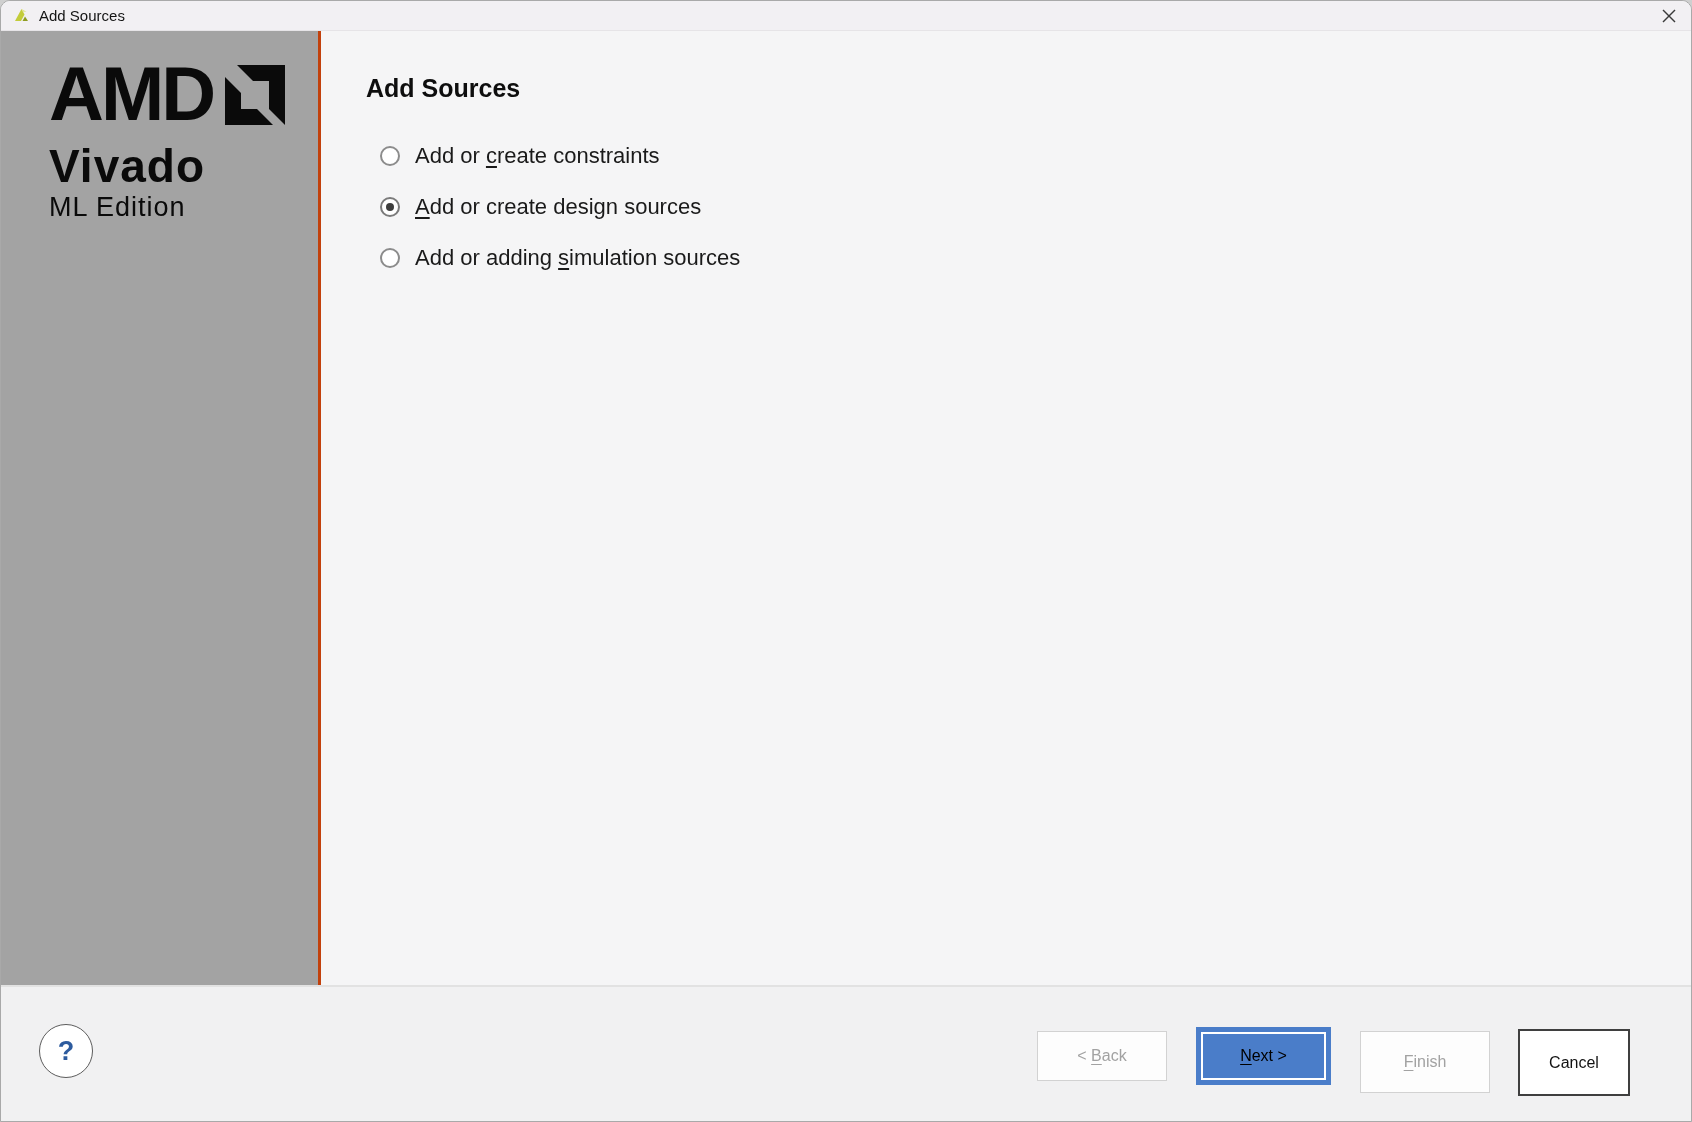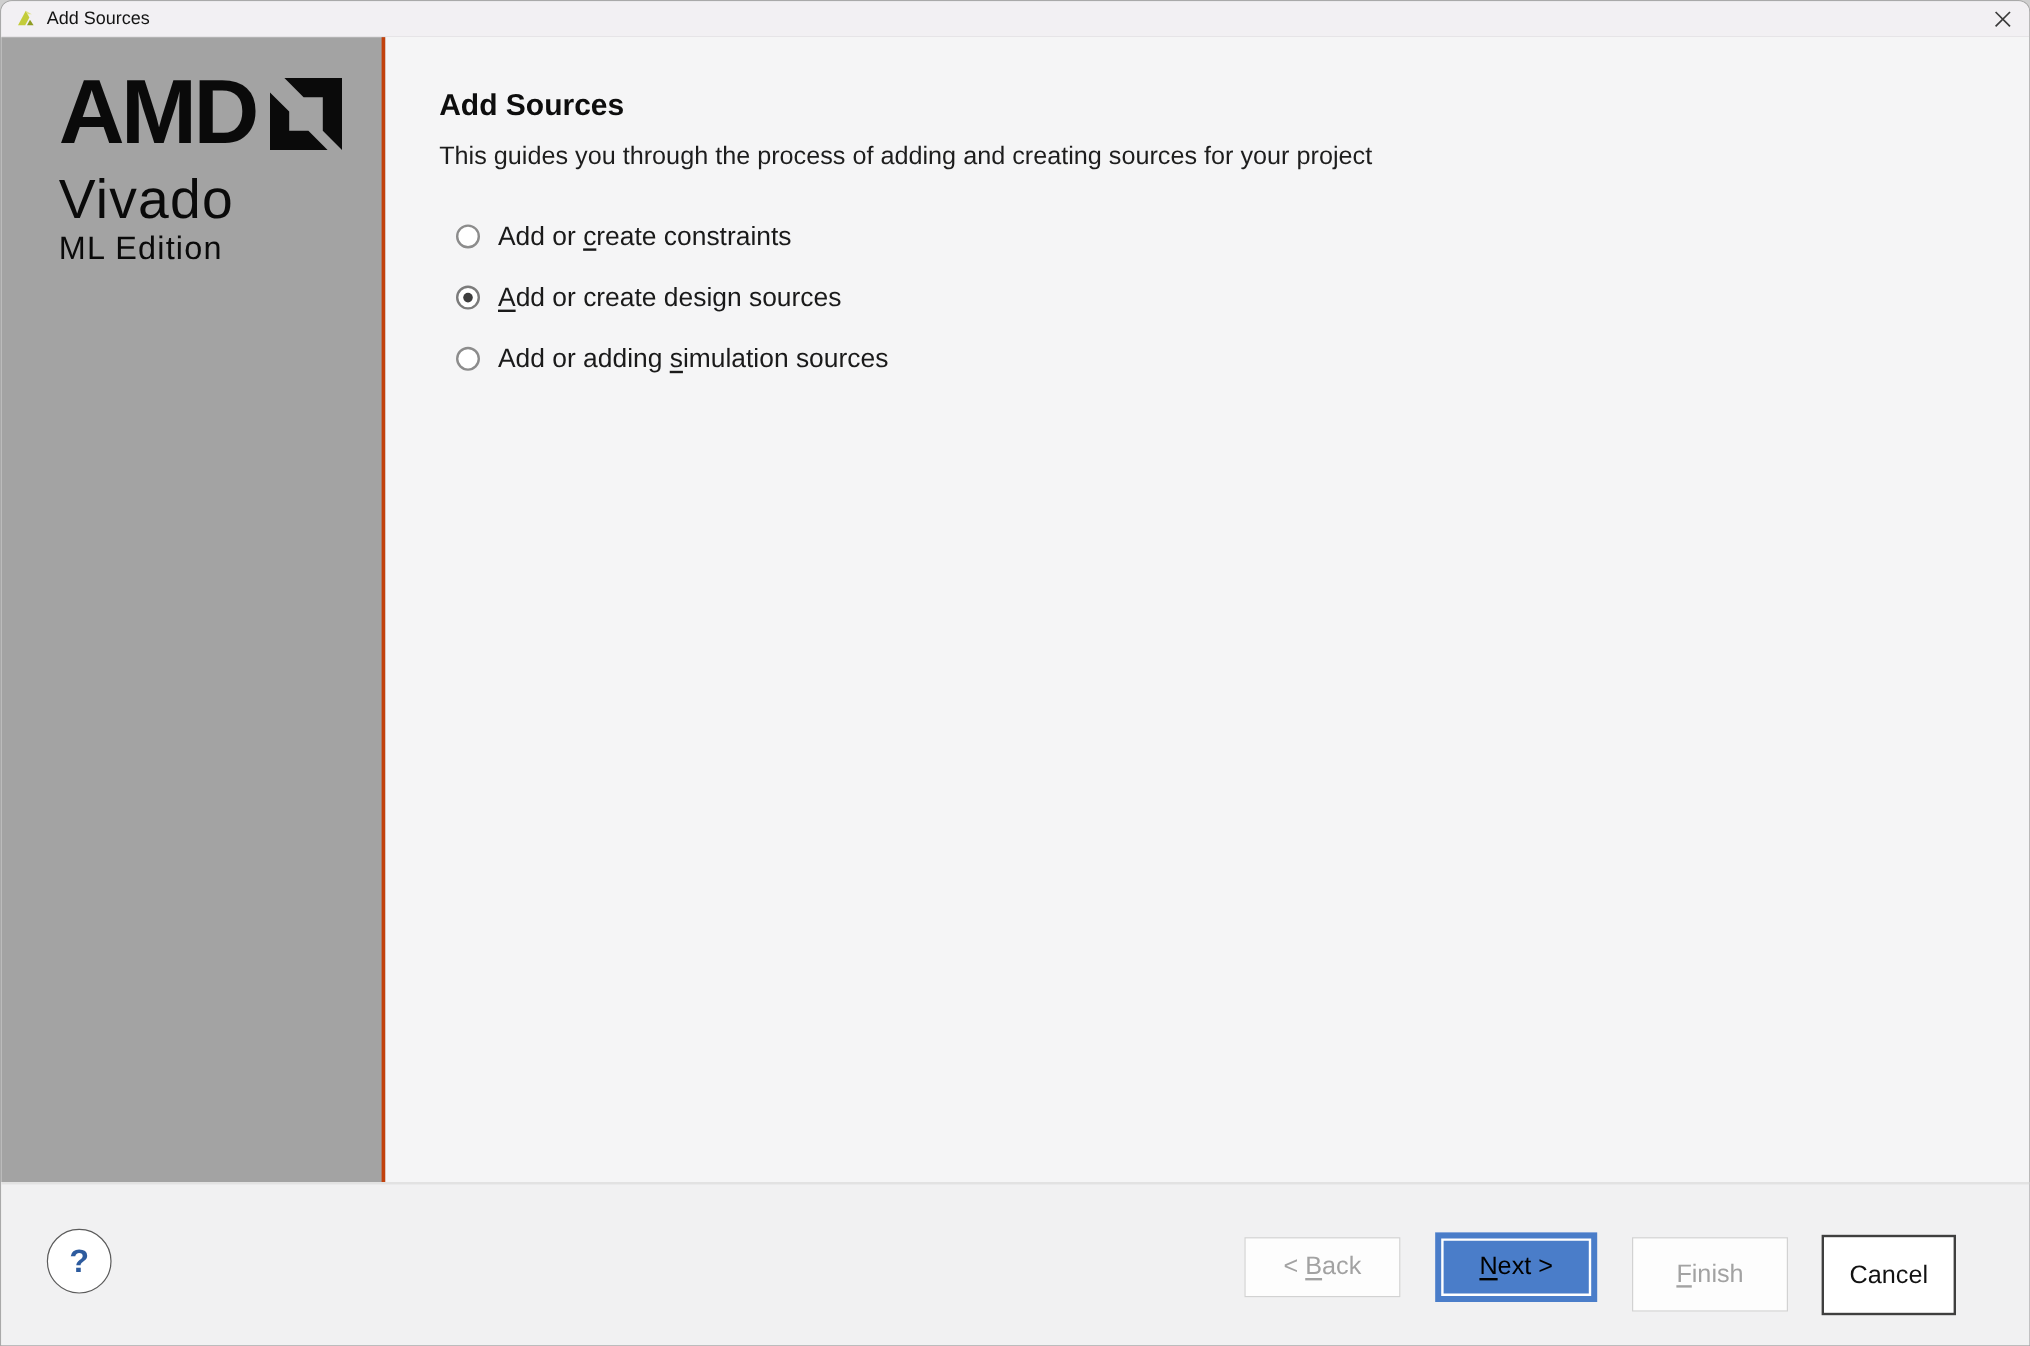--- a/index.html
+++ b/index.html
@@ -28,21 +28,21 @@
 
   
   .sidebar {
     position:absolute; left:0; top:30px; width:320px; bottom:136px;
     background:#a3a3a3; border-right:3px solid #c2410c;
   }
   .brand { margin:32px 0 0 48px; color:#0a0a0a; }
   .amd-row { display:flex; align-items:flex-start; }
   .amd-text { font-size:76px; font-weight:800; letter-spacing:-3px; line-height:0.82; }
   .amd-mark { width:60px; height:60px; margin-left:12px; margin-top:2px; }
-  .vivado  { font-size:46px; font-weight:400; letter-spacing:1px; margin-top:18px; line-height:1; }
+  .vivado  { font-size:46px; font-weight:700; letter-spacing:1px; margin-top:18px; line-height:1; }
   .edition { font-size:27px; font-weight:400; letter-spacing:1px; margin-top:3px; }
 
   
   .content {
     position:absolute; left:321px; top:30px; right:0; bottom:136px;
     background:#f5f5f6; padding:42px 40px 0 44px;
   }
   .content h1 { font-size:25px; font-weight:700; color:#0e0e0e; line-height:30px; }
   .content p  { font-size:21px; color:#1d1d1d; margin-top:14px; line-height:27px; }
 
@@ -64,21 +64,21 @@
     position:absolute; left:0; bottom:0; width:1692px; height:136px;
     background:#f1f1f2; border-top:2px solid #e2e2e2;
   }
   .help-btn {
     position:absolute; left:38px; top:37px; width:54px; height:54px;
     border-radius:50%; border:1.5px solid #5c5c5c; background:#fff;
     font-size:27px; font-weight:700; color:#2d5b9e; cursor:pointer;
     display:flex; align-items:center; justify-content:center;
   }
   .btn {
-    position:absolute; font-family:inherit; font-size:21px; cursor:pointer;
+    position:absolute; font-family:inherit; font-size:16px; cursor:pointer;
     background:#ffffff; border:1px solid #cfcfcf; color:#1a1a1a;
   }
   .btn[disabled] { color:#a2a2a2; background:#fdfdfd; border:1px solid #d2d2d2; cursor:default; }
   .btn-back   { left:1036px; top:44px; width:130px; height:50px; }
   .btn-next   { left:1195px; top:40px; width:135px; height:58px; }
   .btn-finish { left:1359px; top:44px; width:130px; height:62px; }
   .btn-cancel { left:1517px; top:42px; width:112px; height:67px; }
   .btn.primary {
     background:#4a7dc9; border:none; color:#000000;
     box-shadow: inset 0 0 0 5px #4a7dc9, inset 0 0 0 7px #ffffff;
@@ -118,21 +118,20 @@
           </svg>
         </span>
       </div>
       <div class="vivado">Vivado</div>
       <div class="edition">ML Edition</div>
     </div>
   </aside>
 
   <main class="content">
     <h1>Add Sources</h1>
-    <p>This guides you through the process of adding and creating sources for your project</p>
 
     <div class="options">
 
       <div class="radio-row">
         <span class="radio"></span>
         <span class="radio-label"><span>Add or </span><span class="mn">c</span><span>reate constraints</span></span>
       </div>
 
       <div class="radio-row selected">
         <span class="radio"></span>

